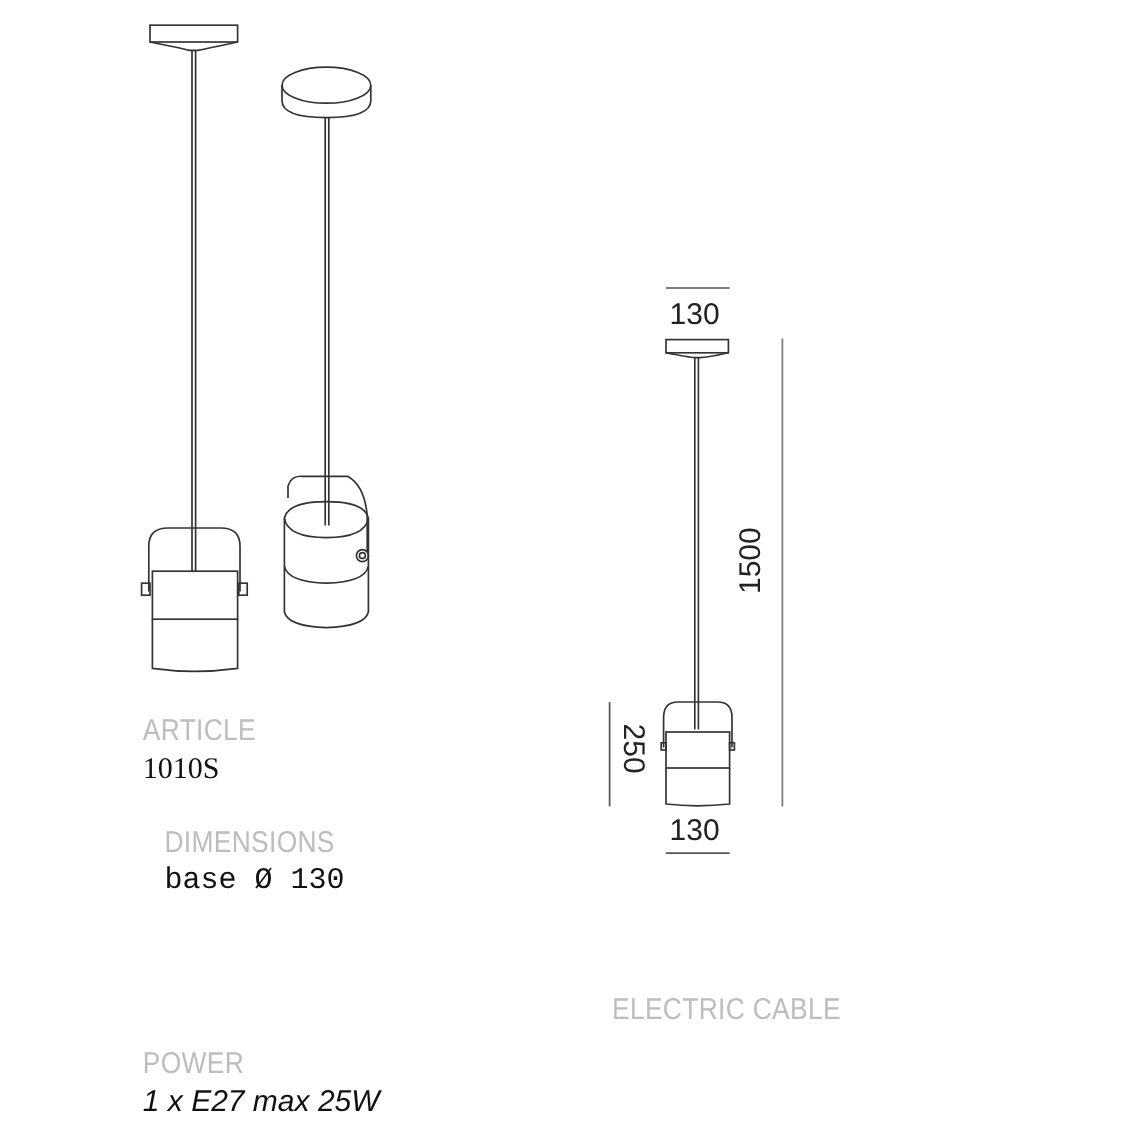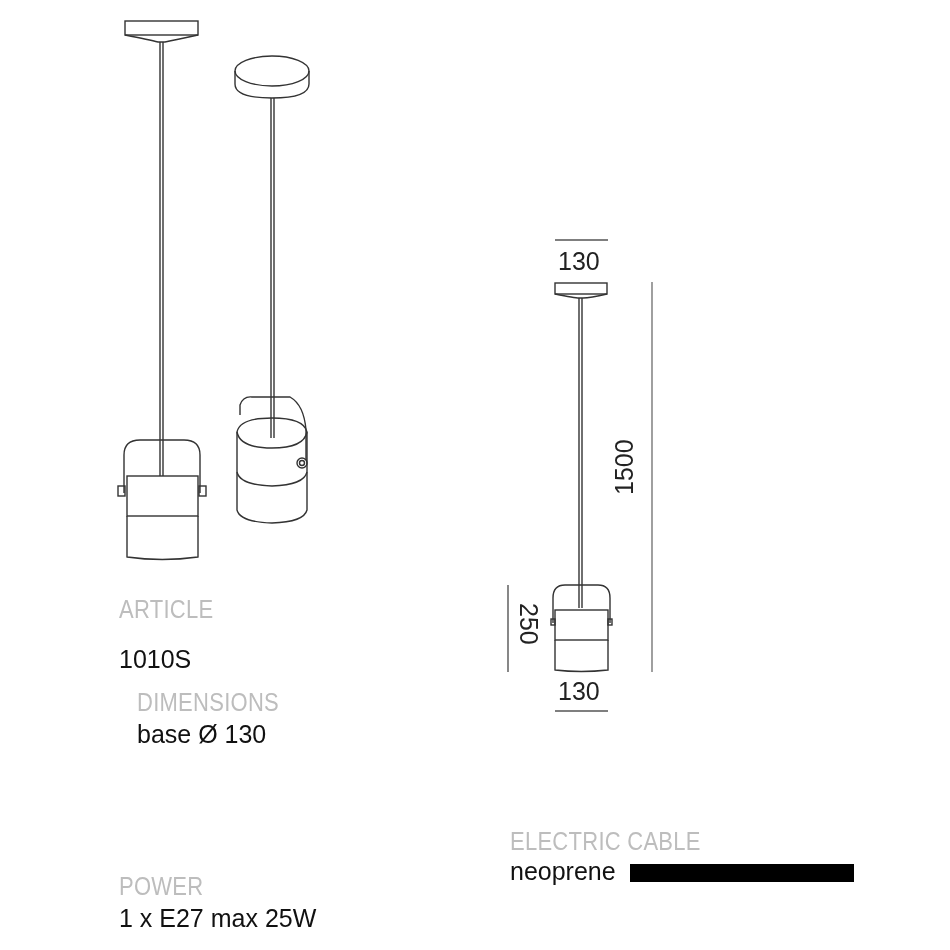--- a/index.html
+++ b/index.html
@@ -60,31 +60,28 @@
     <line x1="508" y1="585" x2="508" y2="672" stroke="#555"></line>
   </g>
   <text class="dim-text" x="558" y="270">130</text>
   <text class="dim-text" x="558" y="700">130</text>
   <text class="dim-text" transform="translate(633 495) rotate(-90)">1500</text>
   <text class="dim-text" transform="translate(520 603) rotate(90)">250</text>
 </svg>
 
 <div class="spec" style="left:119px; top:597px;">
   <div class="label">ARTICLE</div>
-  <div class="value" style="margin-top:20px;">1010S</div>
+  <div class="value" style="margin-top:2px;font-family:Liberation Serif, serif;">1010S</div>
 </div>
 
 <div class="spec" style="left:137px; top:690px;">
   <div class="label">DIMENSIONS</div>
-  <div class="value" style="margin-top:2px;">base Ø 130</div>
+  <div class="value" style="margin-top:2px;font-family:Liberation Mono, monospace;">base Ø 130</div>
 </div>
 
 <div class="spec" style="left:119px; top:874px;">
   <div class="label">POWER</div>
-  <div class="value" style="margin-top:2px;">1 x E27 max 25W</div>
+  <div class="value" style="margin-top:2px;font-style:italic;">1 x E27 max 25W</div>
 </div>
 
 <div class="spec" style="left:510px; top:829px;">
   <div class="label">ELECTRIC CABLE</div>
-  <div class="value">
-    <span>neoprene</span><span class="cable-swatch"></span>
-  </div>
 </div>
 
 </body></html>

